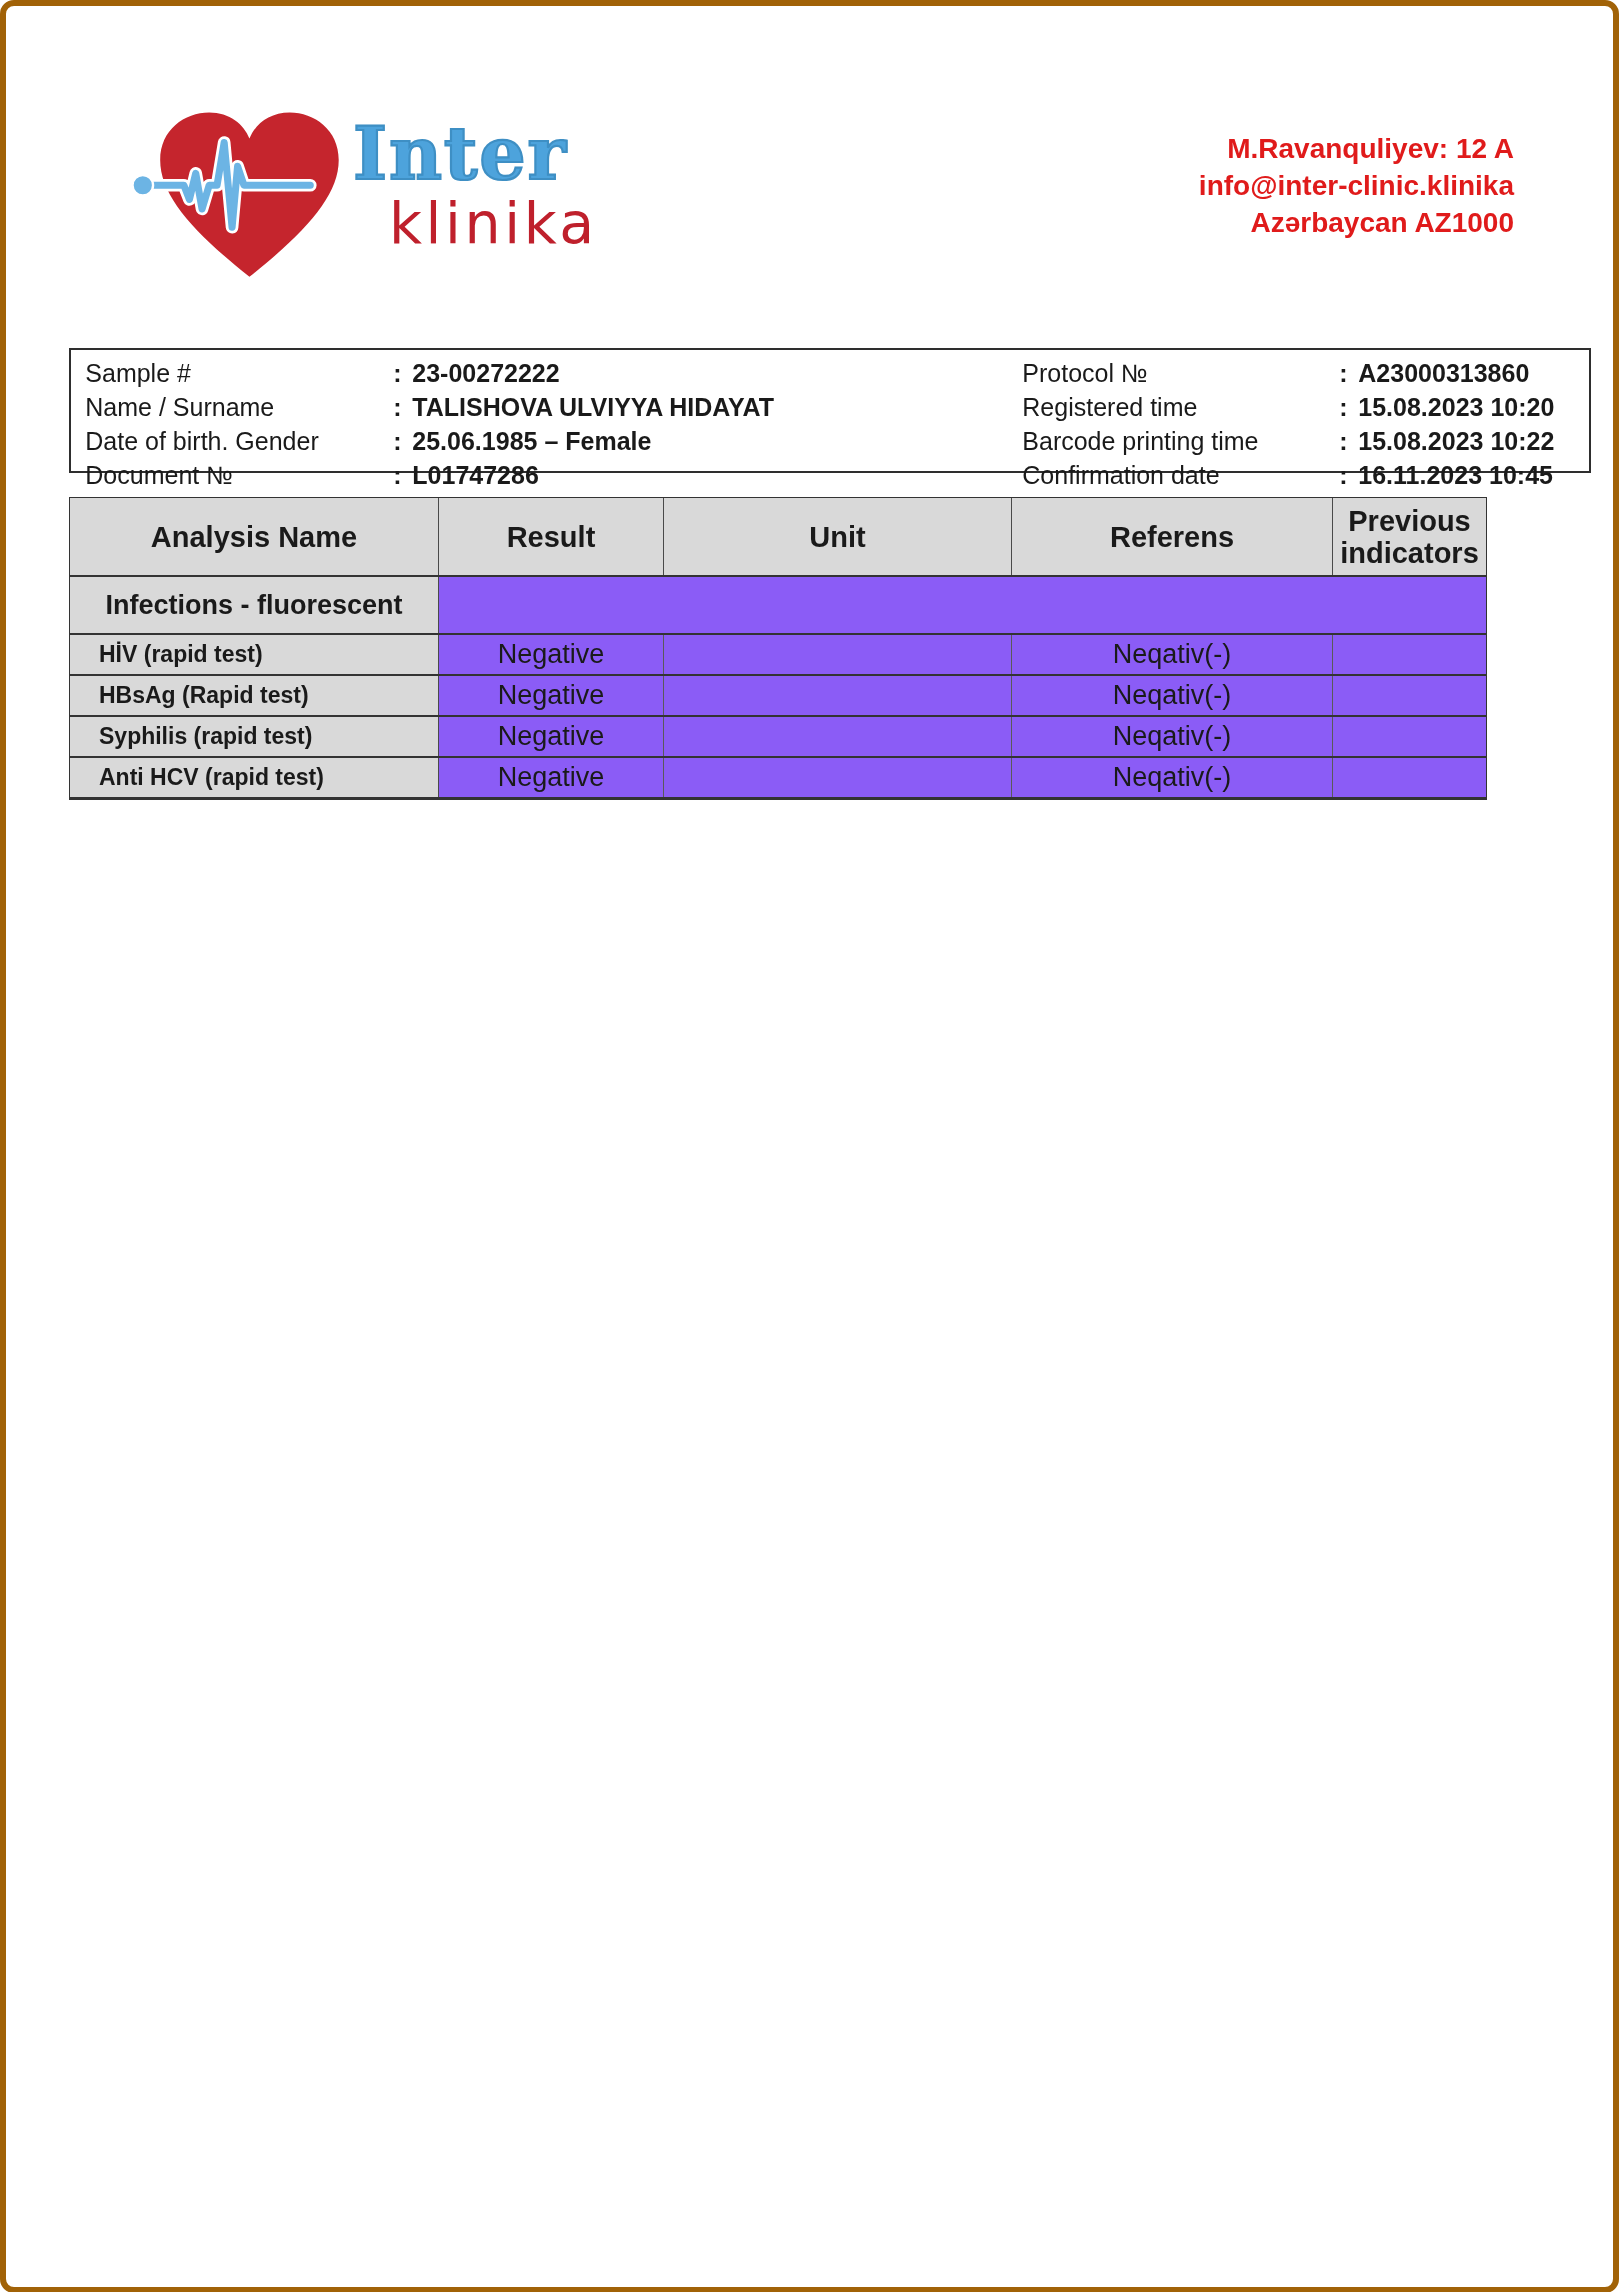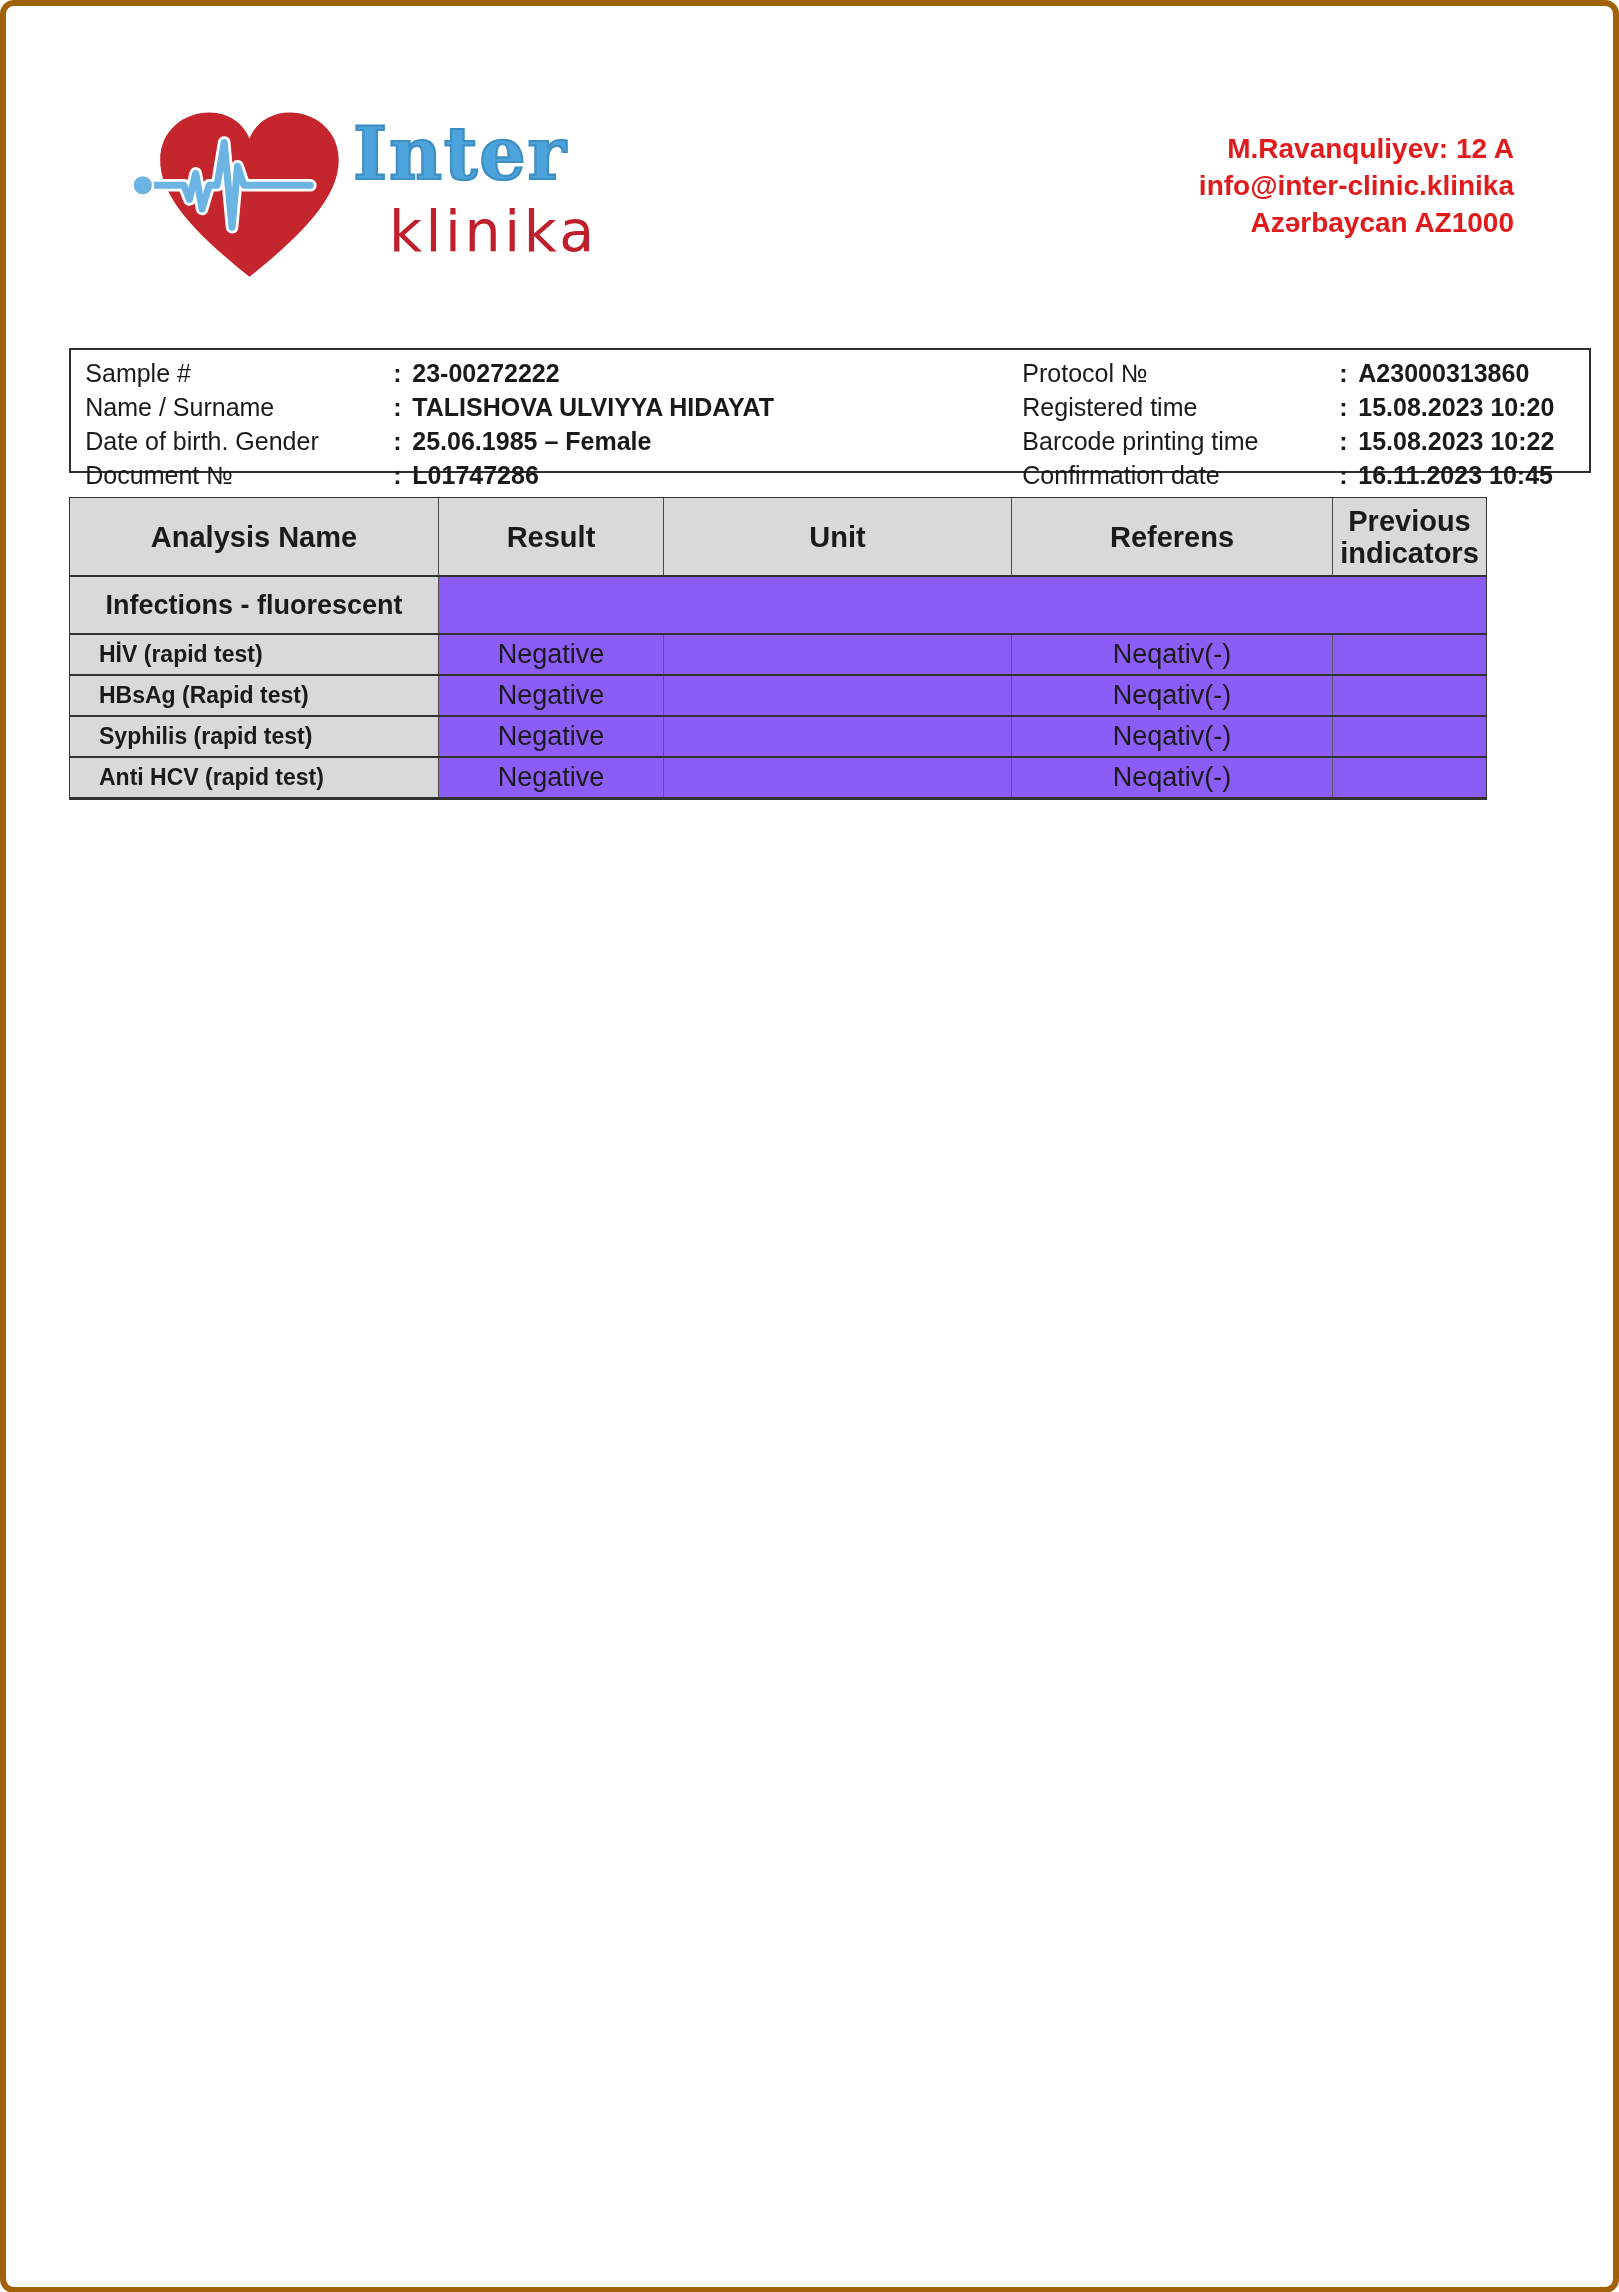--- a/index.html
+++ b/index.html
@@ -27,21 +27,21 @@
   
   .logo-heart{position:absolute;left:121px;top:82px;width:237px;height:215px;}
   .logo-inter{
     position:absolute;left:347px;top:104px;
     font-family:"DejaVu Serif", serif;
     font-weight:700;font-size:73px;letter-spacing:1.8px;
     color:var(--logo-blue);
     -webkit-text-stroke:2.2px var(--logo-blue-dark);
   }
   .logo-klinika{
-    position:absolute;left:383px;top:192px;
+    position:absolute;left:383px;top:184px;
     font-family:"DejaVu Sans", sans-serif;
     font-weight:400;font-size:57px;letter-spacing:3.6px;
     color:var(--logo-red);
   }
   .contact{
     position:absolute;top:93px;right:99px;
     text-align:right;
     font-size:28px;font-weight:700;line-height:37px;
     color:var(--accent-red);
     margin-top:31px;

